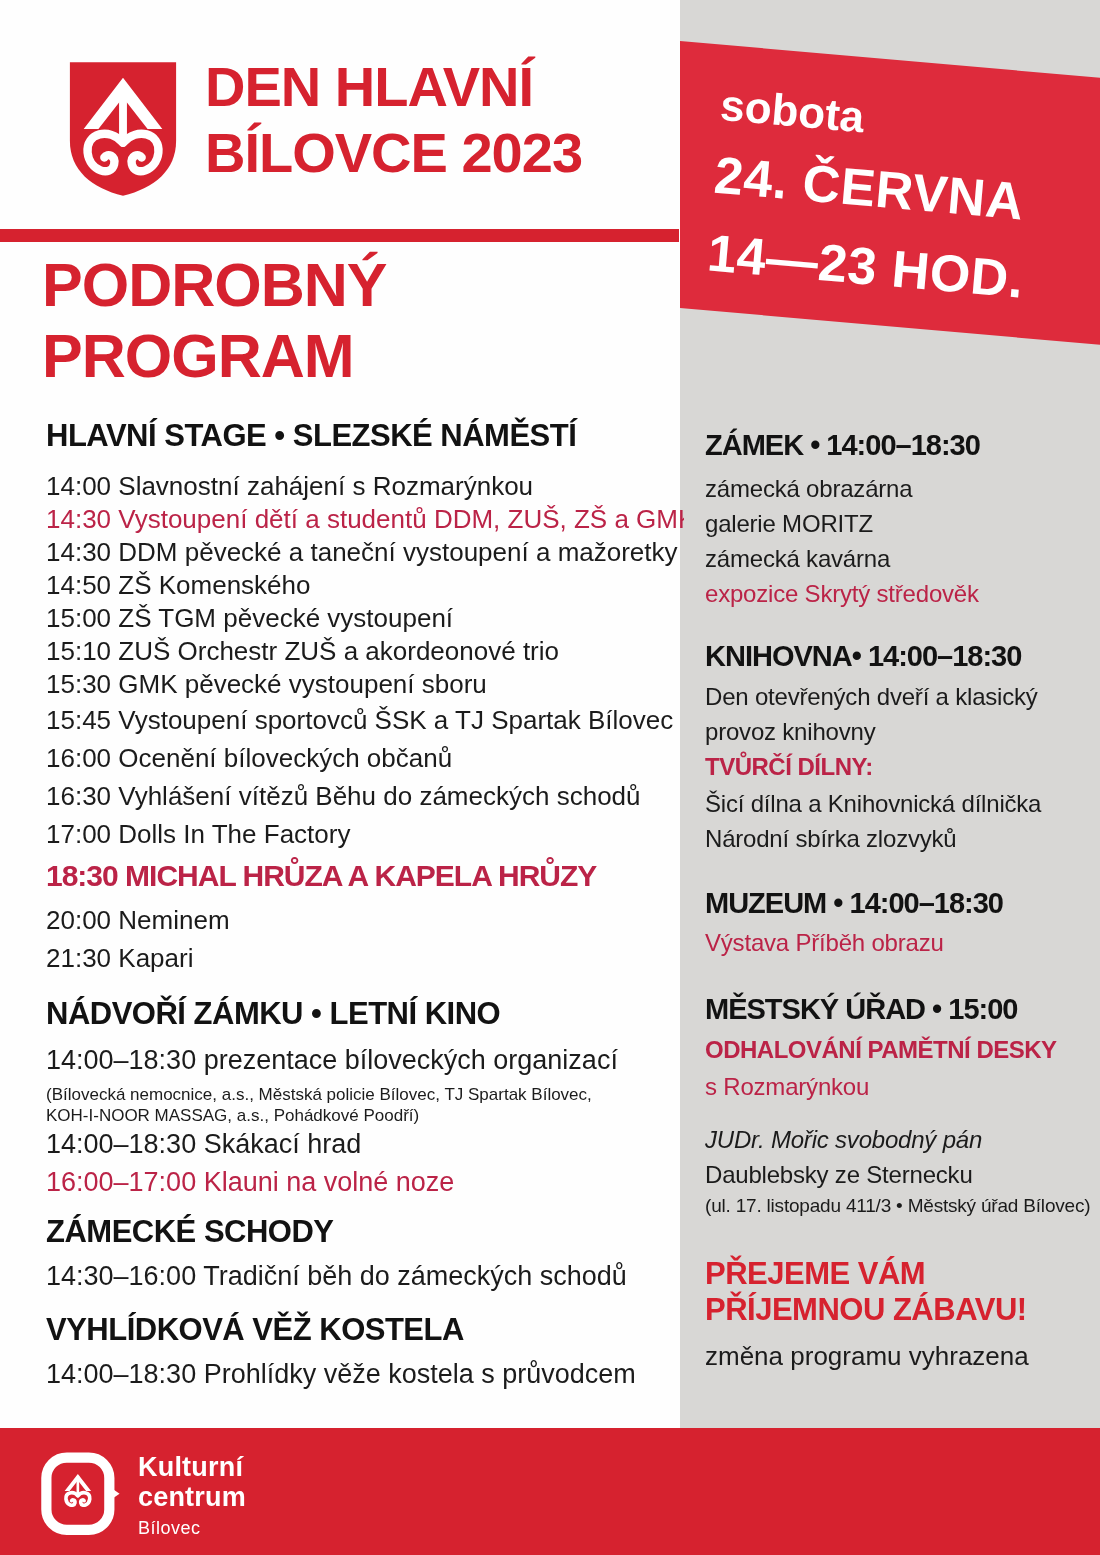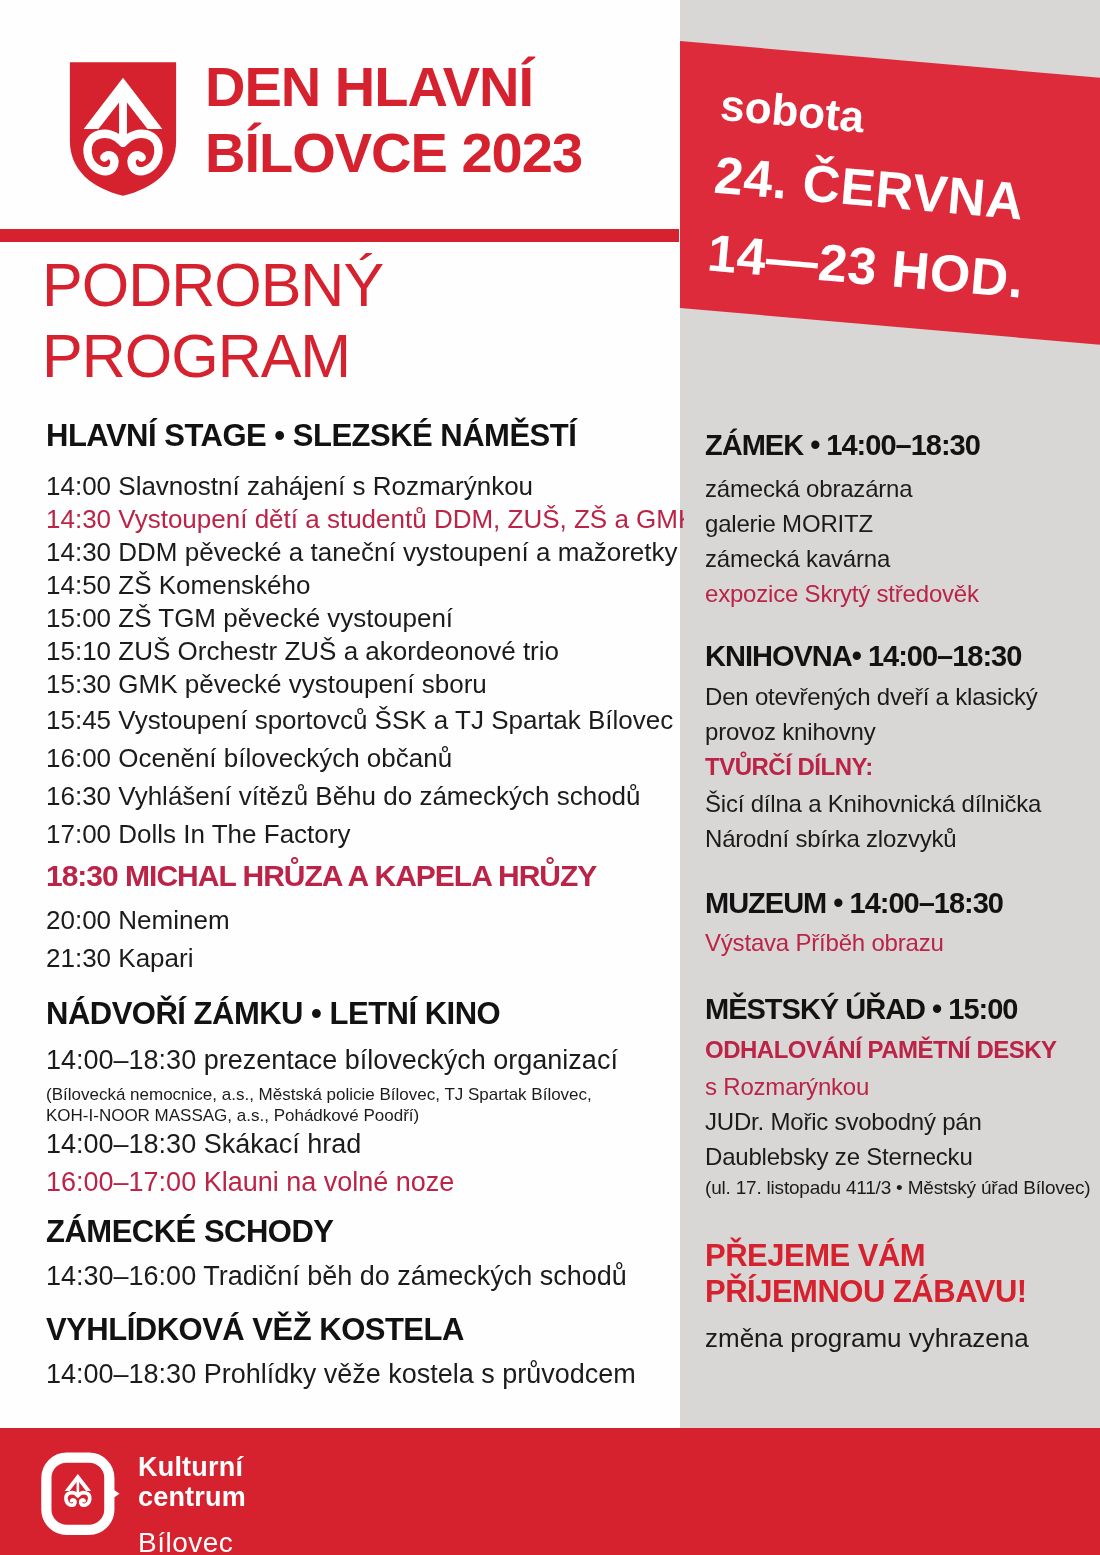--- a/index.html
+++ b/index.html
@@ -26,21 +26,21 @@
   .banner .l1{font-size:44px;font-weight:700;line-height:1;}
   .banner .l2{font-size:52px;font-weight:700;line-height:1;margin-top:22px;letter-spacing:.5px;}
   .banner .l3{font-size:52px;font-weight:700;line-height:1;margin-top:26px;letter-spacing:.5px;}
   
   .logo-shield{position:absolute;left:64px;top:58px;}
   .header-title{position:absolute;left:205px;top:54px;color:var(--primary-red);
     font-size:56px;font-weight:800;line-height:66px;letter-spacing:-1px;white-space:nowrap;}
   .divider{position:absolute;left:0;top:229px;width:679px;height:13px;background:var(--primary-red);}
   
   .program-title{position:absolute;left:42px;top:250px;color:var(--primary-red);
-    font-size:61px;font-weight:400;line-height:71px;letter-spacing:-1px;}
+    font-size:61px;font-weight:700;line-height:71px;letter-spacing:-1px;}
   
   .left-col{position:absolute;left:46px;top:414px;width:638px;overflow:hidden;}
   .left-col h2{font-size:31px;font-weight:800;color:#121212;line-height:44px;
     letter-spacing:-.5px;white-space:nowrap;margin-bottom:14px;}
   .item{font-size:26px;line-height:28px;margin-bottom:5px;white-space:nowrap;color:var(--ink);}
   .item.accent{color:var(--accent-red);}
   .sec1 .item:nth-child(n+8){font-size:26px;line-height:29px;margin-bottom:9px;}
   .sec1 .item:nth-child(8){margin-top:8px;}
   .sec1 .item.xl{font-size:30px;line-height:36px;font-weight:700;letter-spacing:-1px;
     margin-top:4px;margin-bottom:12px;}
@@ -57,31 +57,31 @@
   
   .right-col{position:absolute;left:705px;top:410px;width:392px;overflow:hidden;}
   .right-col h3{font-size:29px;font-weight:800;color:#121212;line-height:36px;
     letter-spacing:-1px;white-space:nowrap;}
   .rv .item{font-size:24px;line-height:29px;margin-bottom:6px;letter-spacing:-.2px;}
   .rv1 h3{margin-top:17px;margin-bottom:11px;}
   .rv2 h3{margin-top:30px;margin-bottom:8px;}
   .rv3 h3{margin-top:32px;margin-bottom:7px;}
   .rv4 h3{margin-top:34px;margin-bottom:8px;}
   .rv .item.caps{font-size:24px;font-weight:700;letter-spacing:-.5px;line-height:30px;margin-bottom:7px;}
-  .rv4 .item:nth-child(3){margin-top:6px;}
+  .rv4 .item:nth-child(3){margin-top:24px;font-style:italic;}
   .rv .item.small{font-size:19px;line-height:21px;margin-top:2px;}
   .closing{margin-top:40px;color:var(--primary-red);font-size:31px;font-weight:800;
     line-height:36px;letter-spacing:-.5px;white-space:nowrap;}
   .closing-note{margin-top:14px;font-size:26px;line-height:29px;color:var(--ink);white-space:nowrap;}
   
   .footer{position:absolute;left:0;top:1428px;width:1100px;height:127px;background:var(--primary-red);}
   .kc-logo{position:absolute;left:40px;top:1452px;}
   .kc-text{position:absolute;left:138px;top:1452px;color:#fff;}
   .kc-text .b{font-size:27px;font-weight:800;line-height:30px;letter-spacing:.2px;}
-  .kc-text .c{font-size:28px;font-weight:400;line-height:26px;margin-top:18px;letter-spacing:.5px;}
+  .kc-text .c{font-size:18px;font-weight:400;line-height:26px;margin-top:3px;letter-spacing:.5px;}
   .hashtag{position:absolute;right:38px;top:1490px;color:#fff;font-size:35px;font-weight:800;
     letter-spacing:-.5px;white-space:nowrap;}
 </style>
 </head>
 <body>
 
 <div class="page">
 
   <div class="gray-col">
     <div class="banner">

